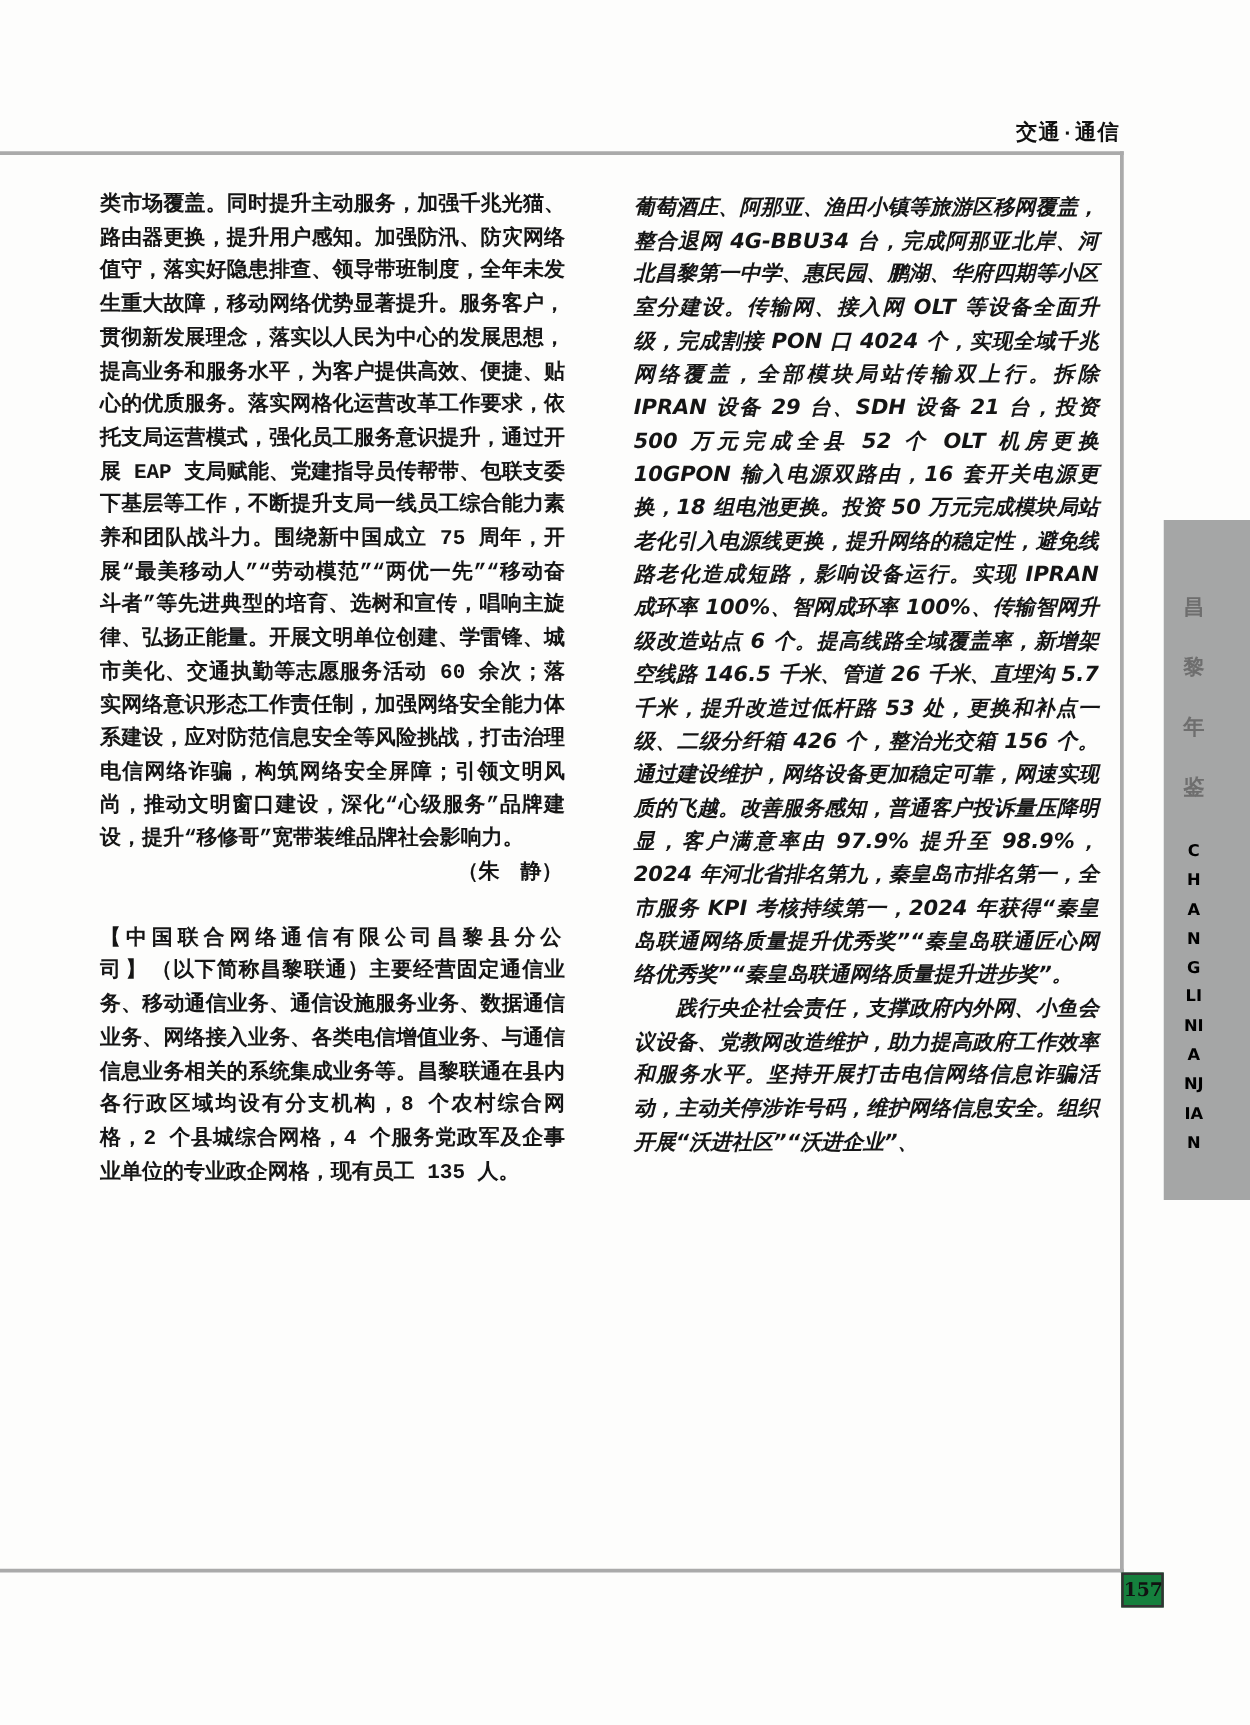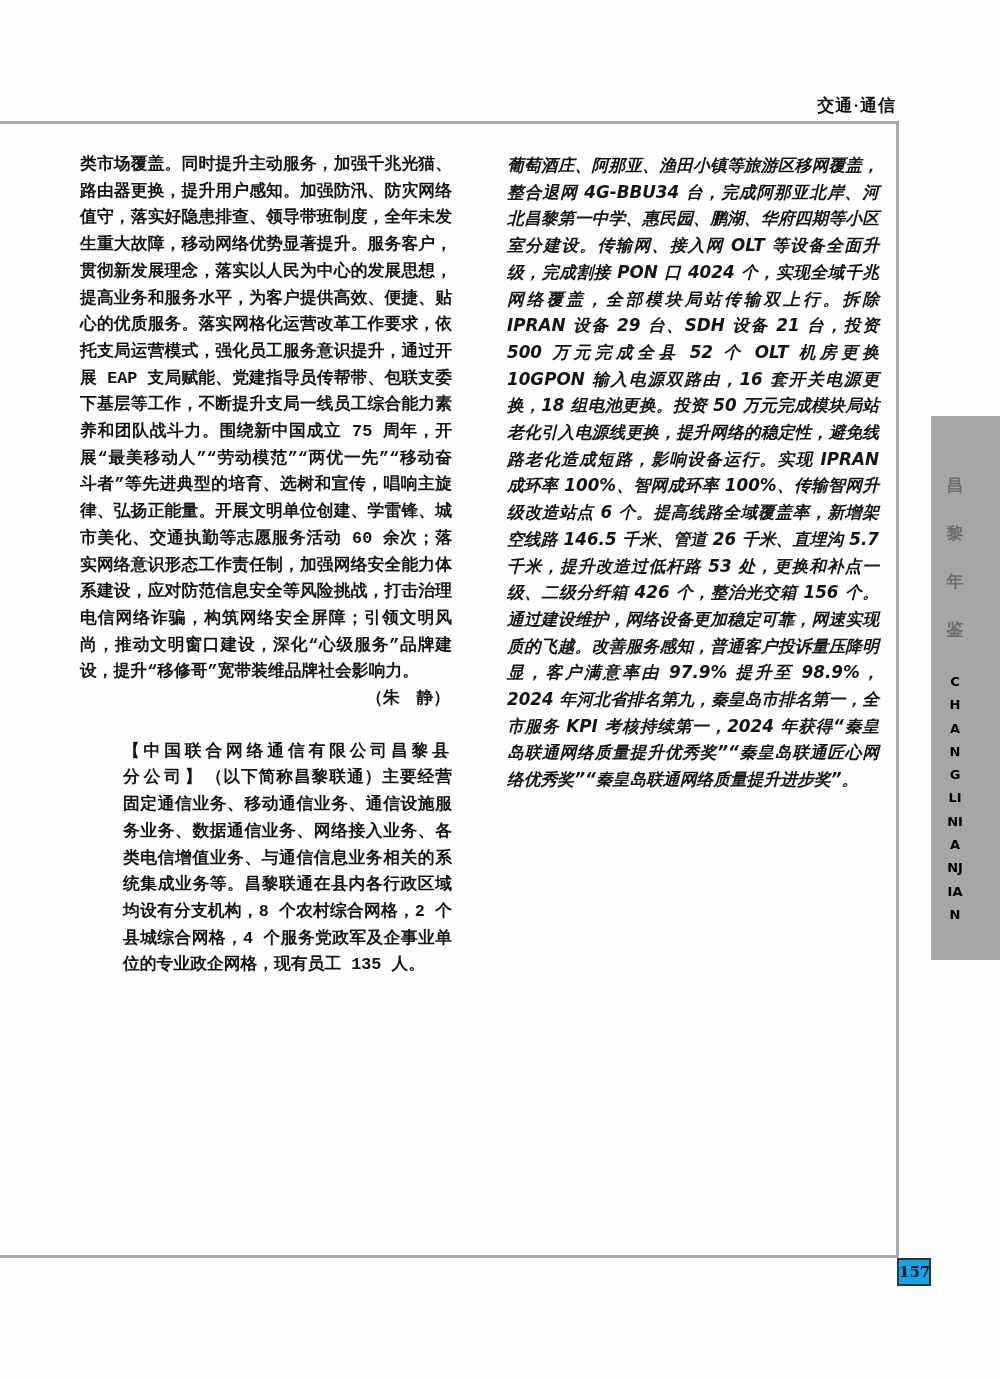--- a/index.html
+++ b/index.html
@@ -3,35 +3,35 @@
 <meta charset="utf-8">
 <style>
   html, body { margin: 0; padding: 0; }
   body {
     width: 1000px; height: 1380px; position: relative; overflow: hidden;
     background: #fdfdfc; color: #151515;
     font-family: "DejaVu Sans", "Liberation Sans", sans-serif;
   }
   .section-header {
     position: absolute; right: 104px; top: 94px;
-    font-family: Liberation Serif, serif;
+    font-family: Liberation Mono, monospace;
     font-weight: bold; font-size: 17px; letter-spacing: 1px; color: #111;
   }
   .frame-top {
     position: absolute; left: 0; top: 121px; width: 899px; height: 3px; background: #aaaaaa;
   }
   .frame-right {
     position: absolute; left: 896px; top: 121px; width: 3px; height: 1137px; background: #aaaaaa;
   }
   .frame-bottom {
     position: absolute; left: 0; top: 1255px; width: 899px; height: 3px; background: #aaaaaa;
   }
   .page-number {
     position: absolute; left: 897px; top: 1258px; width: 34px; height: 28px;
-    background: #0ea5e9; border: 2px solid #333; box-sizing: border-box;
+    background: #15803d; border: 2px solid #333; box-sizing: border-box;
     font-family: "DejaVu Serif", "Liberation Serif", serif; font-weight: bold;
     font-size: 15px; line-height: 24px; text-align: center; color: #111;
   }
   .side-tab {
     position: absolute; left: 931px; top: 416px; width: 69px; height: 544px;
     background: #a5a6a6;
   }
   .side-tab .cn {
     position: absolute; left: 0; width: 48px; text-align: center;
     font-family: "DejaVu Serif", "Liberation Serif", serif; font-weight: bold;
@@ -46,40 +46,41 @@
   .col {
     position: absolute; top: 152px; width: 372px;
     font-size: 16.8px; line-height: 26.7px; font-weight: bold;
     text-align: justify; text-justify: inter-ideograph;
   }
   .col.left { left: 80px; font-family: Liberation Mono, monospace; }
   .col.right { left: 507px; font-style: italic; }
   .col p { margin: 0; }
   .col p.indent { text-indent: 2em; }
   .col p.signature { text-align: right; padding-right: 2px; }
-  .col p.gap-before { margin-top: 26px; margin-left: 43px; }
+  .col p.gap-before { margin-top: 26px; }
   .col .entry-title { letter-spacing: 3px; }
 </style>
 </head>
 <body>
 
 <div class="section-header">交通·通信</div>
 
 <div class="frame-top"></div>
 <div class="frame-right"></div>
 <div class="frame-bottom"></div>
 
 <div class="col left">
   <p>类市场覆盖。同时提升主动服务，加强千兆光猫、路由器更换，提升用户感知。加强防汛、防灾网络值守，落实好隐患排查、领导带班制度，全年未发生重大故障，移动网络优势显著提升。服务客户，贯彻新发展理念，落实以人民为中心的发展思想，提高业务和服务水平，为客户提供高效、便捷、贴心的优质服务。落实网格化运营改革工作要求，依托支局运营模式，强化员工服务意识提升，通过开展 EAP 支局赋能、党建指导员传帮带、包联支委下基层等工作，不断提升支局一线员工综合能力素养和团队战斗力。围绕新中国成立 75 周年，开展“最美移动人”“劳动模范”“两优一先”“移动奋斗者”等先进典型的培育、选树和宣传，唱响主旋律、弘扬正能量。开展文明单位创建、学雷锋、城市美化、交通执勤等志愿服务活动 60 余次；落实网络意识形态工作责任制，加强网络安全能力体系建设，应对防范信息安全等风险挑战，打击治理电信网络诈骗，构筑网络安全屏障；引领文明风尚，推动文明窗口建设，深化“心级服务”品牌建设，提升“移修哥”宽带装维品牌社会影响力。</p>
   <p class="signature">（朱　静）</p>
   <p class="gap-before"><span class="entry-title">【中国联合网络通信有限公司昌黎县分公司】</span><span>（以下简称昌黎联通）主要经营固定通信业务、移动通信业务、通信设施服务业务、数据通信业务、网络接入业务、各类电信增值业务、与通信信息业务相关的系统集成业务等。昌黎联通在县内各行政区域均设有分支机构，8 个农村综合网格，2 个县城综合网格，4 个服务党政军及企事业单位的专业政企网格，现有员工 135 人。</span></p>
 </div>
 
 <div class="col right">
   <p>葡萄酒庄、阿那亚、渔田小镇等旅游区移网覆盖，整合退网 4G-BBU34 台，完成阿那亚北岸、河北昌黎第一中学、惠民园、鹏湖、华府四期等小区室分建设。传输网、接入网 OLT 等设备全面升级，完成割接 PON 口 4024 个，实现全域千兆网络覆盖，全部模块局站传输双上行。拆除 IPRAN 设备 29 台、SDH 设备 21 台，投资 500 万元完成全县 52 个 OLT 机房更换 10GPON 输入电源双路由，16 套开关电源更换，18 组电池更换。投资 50 万元完成模块局站老化引入电源线更换，提升网络的稳定性，避免线路老化造成短路，影响设备运行。实现 IPRAN 成环率 100%、智网成环率 100%、传输智网升级改造站点 6 个。提高线路全域覆盖率，新增架空线路 146.5 千米、管道 26 千米、直埋沟 5.7 千米，提升改造过低杆路 53 处，更换和补点一级、二级分纤箱 426 个，整治光交箱 156 个。通过建设维护，网络设备更加稳定可靠，网速实现质的飞越。改善服务感知，普通客户投诉量压降明显，客户满意率由 97.9% 提升至 98.9%，2024 年河北省排名第九，秦皇岛市排名第一，全市服务 KPI 考核持续第一，2024 年获得“秦皇岛联通网络质量提升优秀奖”“秦皇岛联通匠心网络优秀奖”“秦皇岛联通网络质量提升进步奖”。</p>
+  <p class="indent">践行央企社会责任，支撑政府内外网、小鱼会议设备、党教网改造维护，助力提高政府工作效率和服务水平。坚持开展打击电信网络信息诈骗活动，主动关停涉诈号码，维护网络信息安全。组织开展“沃进社区”“沃进企业”、</p>
 </div>
 
 <div class="side-tab">
   <span class="cn" style="top:58px">昌</span>
   <span class="cn" style="top:106px">黎</span>
   <span class="cn" style="top:154px">年</span>
   <span class="cn" style="top:202px">鉴</span>
   <div class="en">CHANGLINIANJIAN</div>
 </div>
 

